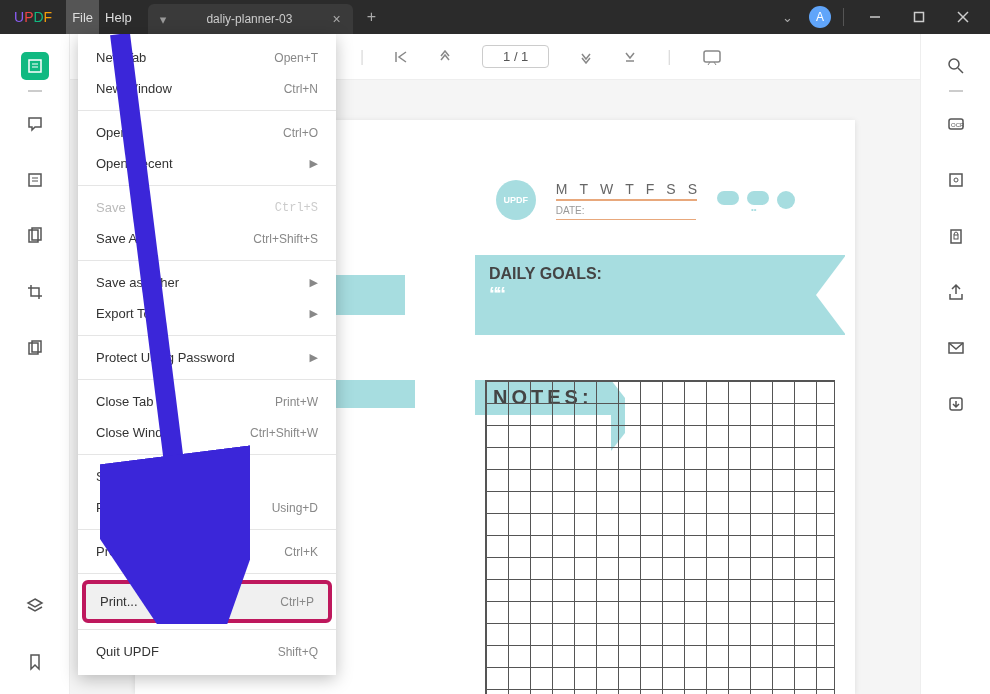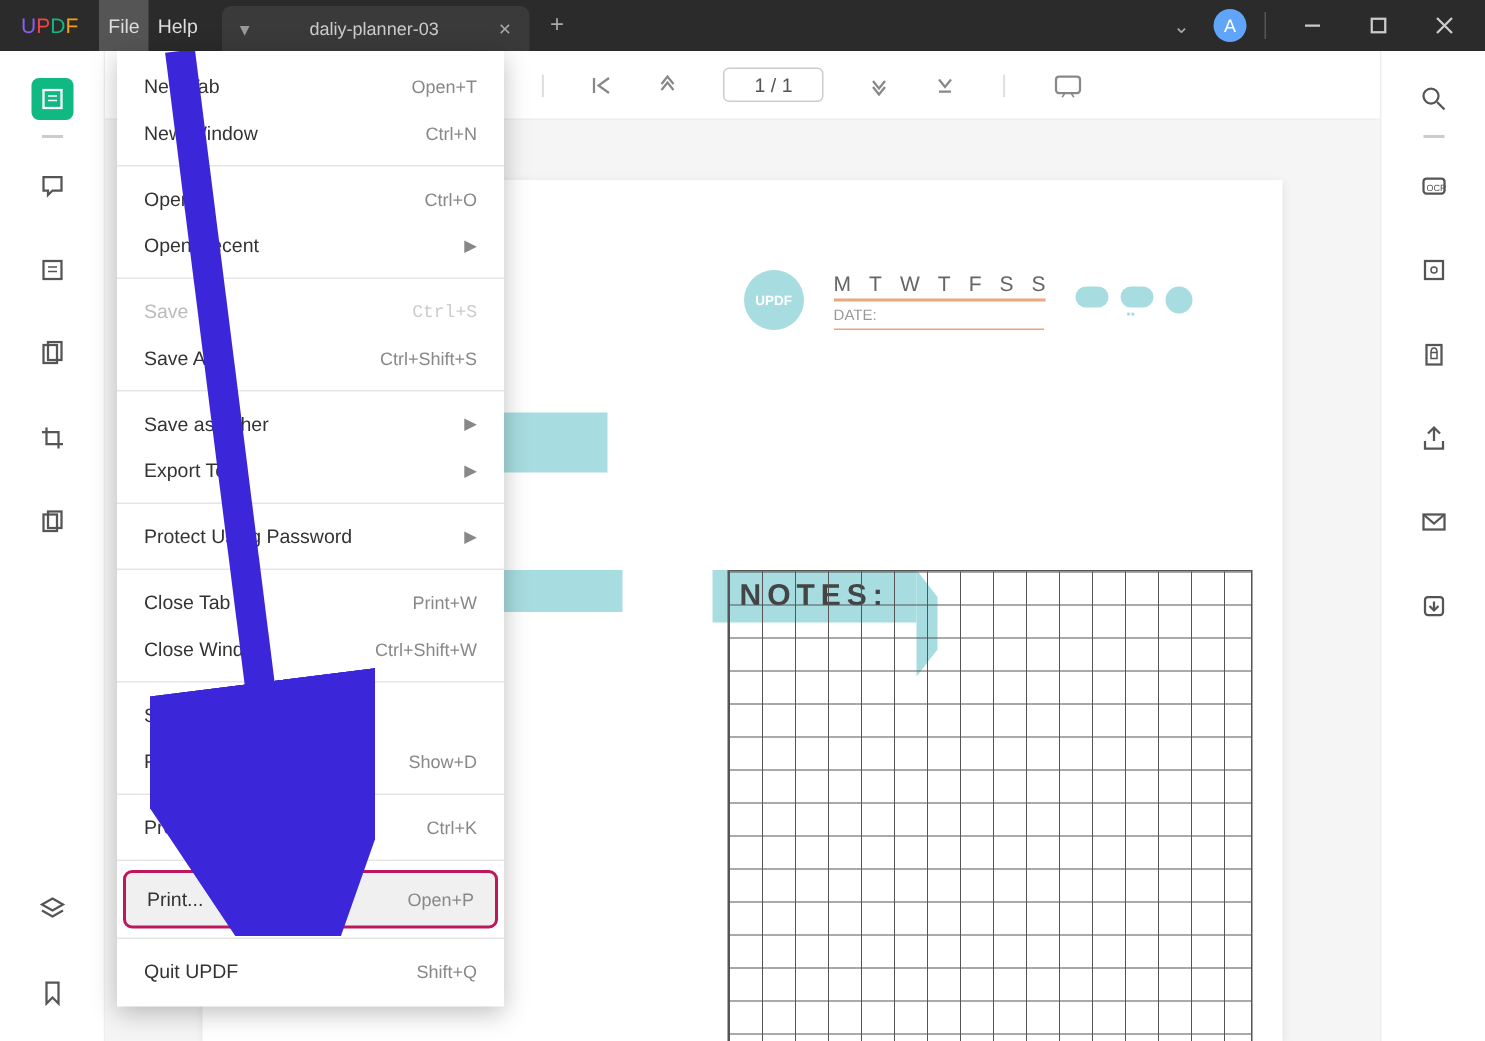--- a/index.html
+++ b/index.html
@@ -51,21 +51,21 @@
 .quote-marks { color: #fff; font-size: 20px; font-weight: bold; letter-spacing: -3px;}
 .notes-ribbon { position: absolute; left: 340px; top: 260px; background: #a7dde0; padding: 6px 18px; font-size: 20px; font-weight: bold; color: #444; letter-spacing: 4px; }
 .notes-ribbon::after { content: ''; position: absolute; right: -14px; top: 0; height: 100%; border-top: 18px solid transparent; border-bottom: 18px solid transparent; border-left: 14px solid #a7dde0; }
 .small-ribbon { position: absolute; left: 150px; top: 260px; width: 130px; height: 28px; background: #a7dde0;}
 .small-ribbon2 { position: absolute; left: 150px; top: 155px; width: 120px; height: 40px; background: #a7dde0;}
 .grid-box { position: absolute; left: 350px; top: 260px; width: 350px; height: 380px; background-image: linear-gradient(#555 1px, transparent 1px), linear-gradient(90deg, #555 1px, transparent 1px); background-size: 22px 22px; border: 1px solid #555;}
 
 .dropdown { position: absolute; left: 78px; top: 34px; width: 258px; background: #fff; box-shadow: 0 4px 16px rgba(0,0,0,0.25); z-index: 100; padding: 8px 0; }
 .dd-item { padding: 8px 18px; display: flex; justify-content: space-between; align-items: center; font-size: 13px; color: #333; cursor: pointer; }
 .dd-item.disabled { color: #bbb; gap: 40px; }
-.dd-item.highlighted { border: 2px solid #be185d; background: #f0f0f0; border-radius: 6px; margin: 0 4px; padding: 10px 14px;}
+.dd-item.highlighted { border: 4px solid #be185d; background: #f0f0f0; border-radius: 6px; margin: 0 4px; padding: 10px 14px;}
 .dd-shortcut { color: #888; font-size: 12px; }
 .dd-item.disabled .dd-shortcut { color: #ccc; font-family: Liberation Mono, monospace; }
 .dd-sep { height: 1px; background: #e5e5e5; margin: 6px 0; }
 .dd-sub { color: #888; font-size: 11px;}
 
 .arrow-svg { position: absolute; left: 100px; top: 34px; z-index: 200; pointer-events: none; }
 </style>
 </head>
 <body>
 
@@ -222,20 +222,24 @@
             <div class="date-label">DATE:</div>
           </div>
           <div class="clouds">
             <div class="cloud"></div>
             <div class="cloud" style="position:relative;">
                 <span style="position:absolute;left:4px;top:14px;font-size:8px;color:#a7dde0;">••</span>
               </div>
             <div class="cloud" style="border-radius:50%;width:18px;height:18px;"></div>
           </div>
         </div>
+        <div class="goals-banner">
+          <div class="goals-title">DAILY GOALS:</div>
+          <div class="quote-marks">““</div>
+        </div>
         <div class="small-ribbon"></div>
         <div class="notes-ribbon">NOTES:</div>
         <div class="grid-box"></div>
 
       </div>
     </div>
   </div>
 
   <div class="right-rail">
     <div class="rail-icon">
@@ -334,31 +338,31 @@
       <span>Close Window</span>
       <span class="dd-shortcut">Ctrl+Shift+W</span>
     </div>
   <div class="dd-sep"></div>
   <div class="dd-item">
       <span>Show in Folder</span>
       <span></span>
     </div>
   <div class="dd-item">
       <span>Properties...</span>
-      <span class="dd-shortcut">Show+D</span>
+      <span class="dd-shortcut">Using+D</span>
     </div>
   <div class="dd-sep"></div>
   <div class="dd-item">
       <span>Preferences...</span>
       <span class="dd-shortcut">Ctrl+K</span>
     </div>
   <div class="dd-sep"></div>
   <div class="dd-item highlighted">
       <span>Print...</span>
-      <span class="dd-shortcut">Open+P</span>
+      <span class="dd-shortcut">Ctrl+P</span>
     </div>
   <div class="dd-sep"></div>
   <div class="dd-item">
       <span>Quit UPDF</span>
       <span class="dd-shortcut">Shift+Q</span>
     </div>
 </div>
 
 <svg class="arrow-svg" width="150" height="590">
   <defs>

